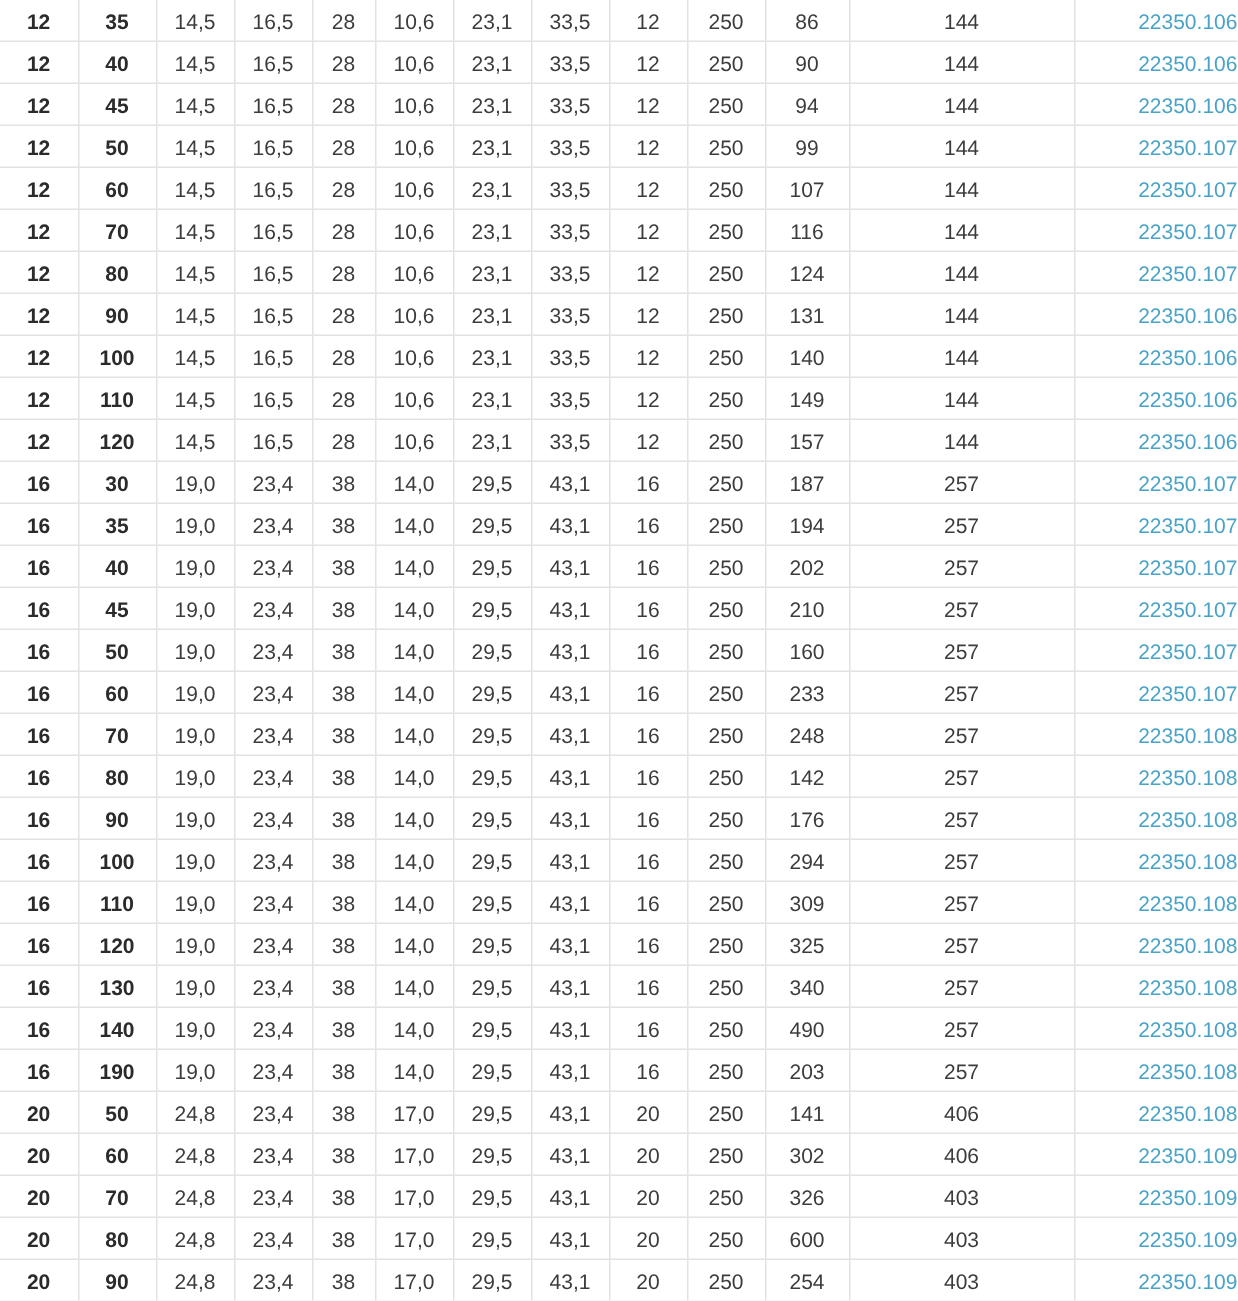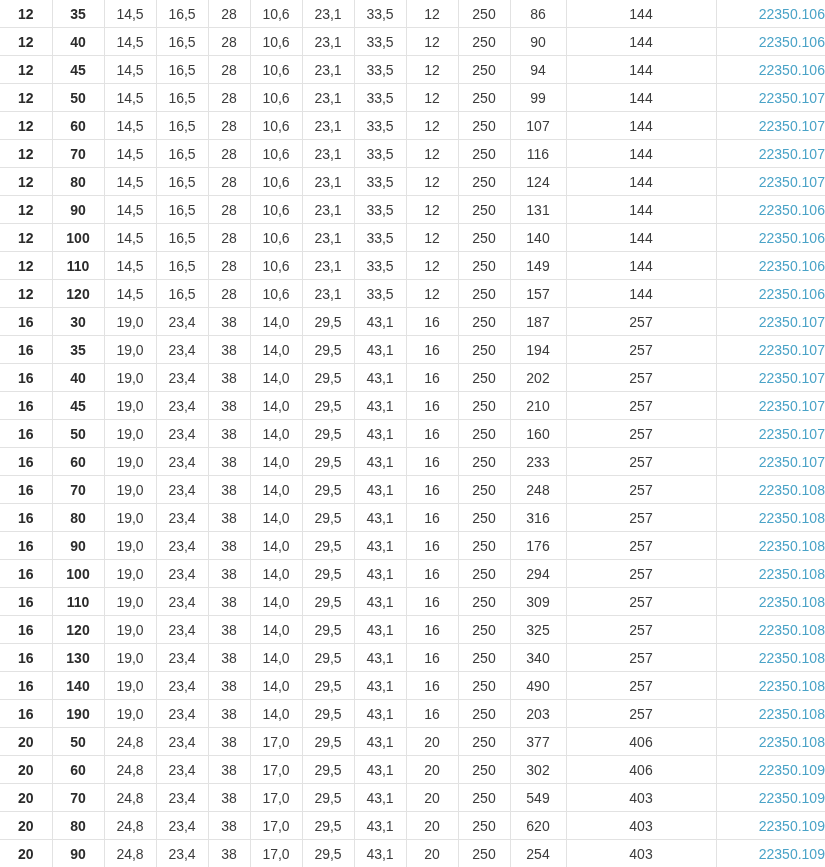--- a/index.html
+++ b/index.html
@@ -351,21 +351,21 @@
         <td class="bold-col">16</td>
         <td class="bold-col">80</td>
         <td>19,0</td>
         <td>23,4</td>
         <td>38</td>
         <td>14,0</td>
         <td>29,5</td>
         <td>43,1</td>
         <td>16</td>
         <td>250</td>
-        <td>316</td>
+        <td>142</td>
         <td>257</td>
         <td class="link-col"><a href="#">22350.1081</a></td>
       </tr>
       <tr>
         <td class="bold-col">16</td>
         <td class="bold-col">90</td>
         <td>19,0</td>
         <td>23,4</td>
         <td>38</td>
         <td>14,0</td>
@@ -471,21 +471,21 @@
         <td class="bold-col">20</td>
         <td class="bold-col">50</td>
         <td>24,8</td>
         <td>23,4</td>
         <td>38</td>
         <td>17,0</td>
         <td>29,5</td>
         <td>43,1</td>
         <td>20</td>
         <td>250</td>
-        <td>377</td>
+        <td>141</td>
         <td>406</td>
         <td class="link-col"><a href="#">22350.1089</a></td>
       </tr>
       <tr>
         <td class="bold-col">20</td>
         <td class="bold-col">60</td>
         <td>24,8</td>
         <td>23,4</td>
         <td>38</td>
         <td>17,0</td>
@@ -501,36 +501,36 @@
         <td class="bold-col">20</td>
         <td class="bold-col">70</td>
         <td>24,8</td>
         <td>23,4</td>
         <td>38</td>
         <td>17,0</td>
         <td>29,5</td>
         <td>43,1</td>
         <td>20</td>
         <td>250</td>
-        <td>549</td>
+        <td>326</td>
         <td>403</td>
         <td class="link-col"><a href="#">22350.1091</a></td>
       </tr>
       <tr>
         <td class="bold-col">20</td>
         <td class="bold-col">80</td>
         <td>24,8</td>
         <td>23,4</td>
         <td>38</td>
         <td>17,0</td>
         <td>29,5</td>
         <td>43,1</td>
         <td>20</td>
         <td>250</td>
-        <td>620</td>
+        <td>600</td>
         <td>403</td>
         <td class="link-col"><a href="#">22350.1092</a></td>
       </tr>
       <tr>
         <td class="bold-col">20</td>
         <td class="bold-col">90</td>
         <td>24,8</td>
         <td>23,4</td>
         <td>38</td>
         <td>17,0</td>

